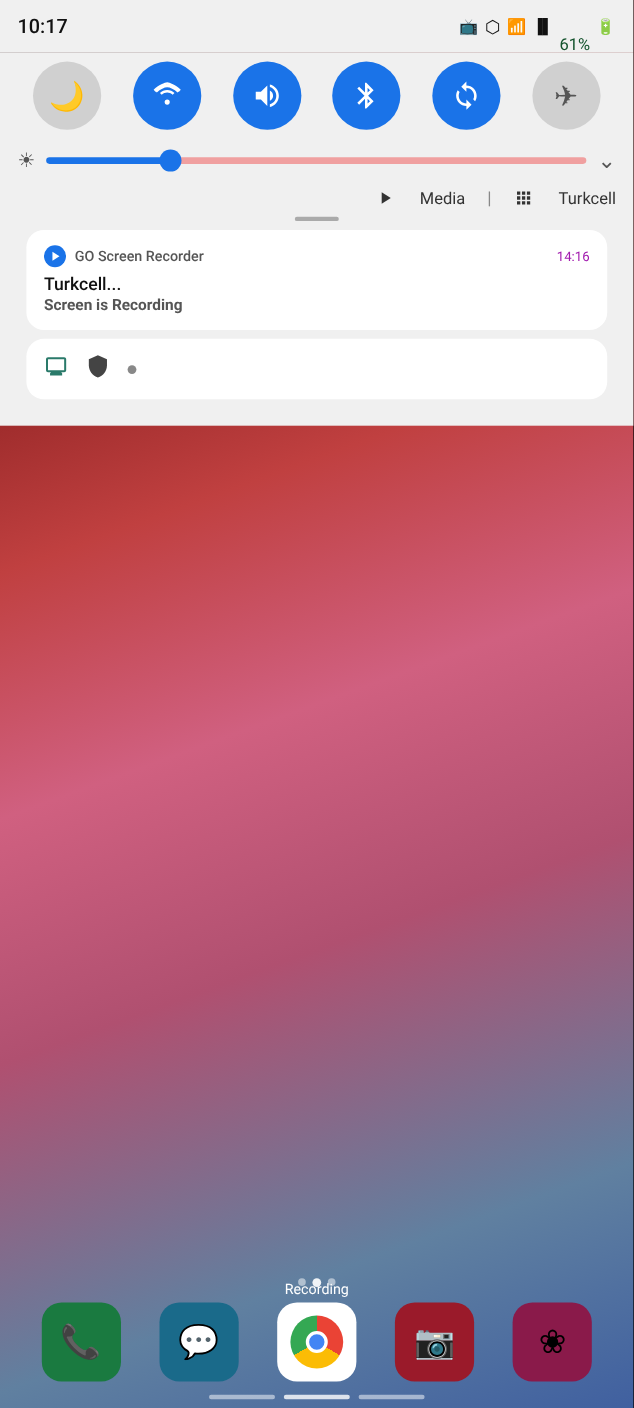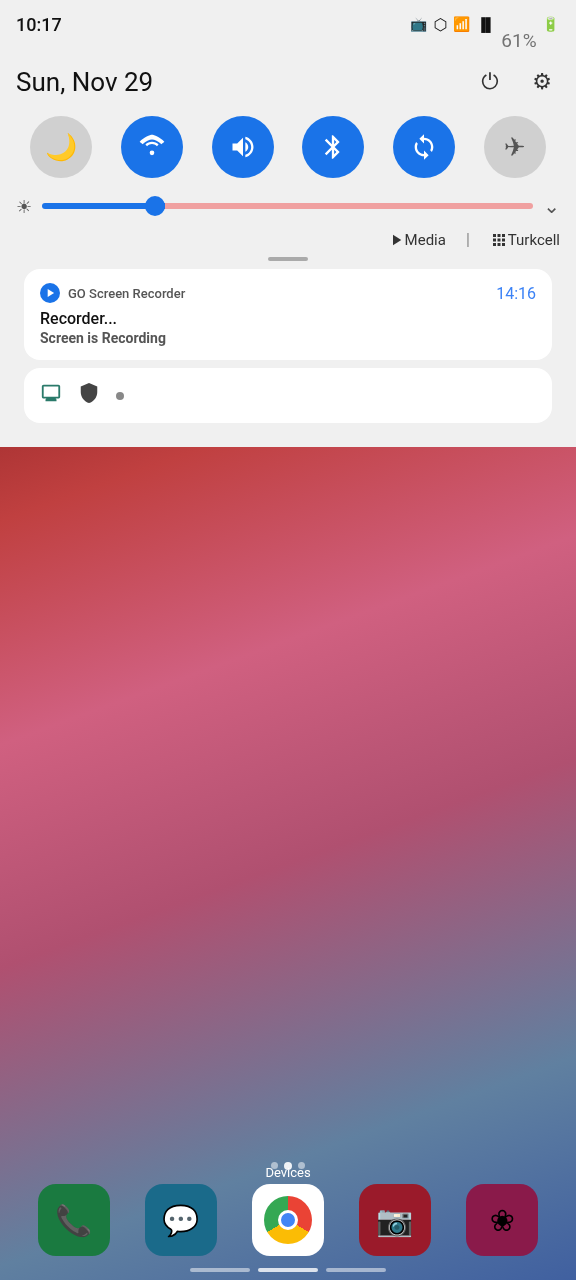--- a/index.html
+++ b/index.html
@@ -146,21 +146,21 @@
     .media-devices-row {
       display: flex;
       justify-content: flex-end;
       align-items: center;
       gap: 20px;
       margin-bottom: 8px;
     }
     .media-btn, .devices-btn {
       display: flex;
       align-items: center;
-      gap: 0;
+      gap: 23px;
       font-size: 15px;
       color: #333;
       cursor: pointer;
     }
 
     
     .handle-bar {
       width: 40px;
       height: 4px;
       background: #aaa;
@@ -188,22 +188,22 @@
       display: flex; align-items: center; justify-content: center;
       font-size: 12px;
       color: white;
     }
     .notif-app-name {
       font-size: 13px;
       color: #555;
       font-weight: 500;
     }
     .notif-time {
-      font-size: 16px;
-      color: #3b82f6;
+      font-size: 12px;
+      color: #a21caf;
       margin-left: auto;
     }
     .notif-title {
       font-size: 16px;
       font-weight: 500;
       color: #111;
       margin-bottom: 2px;
     }
     .notif-body {
       font-size: 14px;
@@ -350,52 +350,45 @@
   </div>
   <div class="dock-app dark-red">
     <span style="font-size:30px;">📷</span>
   </div>
   <div class="dock-app dark-pink">
     <span style="font-size:30px;">❀</span>
   </div>
 </div>
 
 <div class="turkcell-label">
-  <span>Devices</span>
+  <span>Recording</span>
 </div>
 
 <div class="home-indicators">
   <div class="home-dot"></div>
   <div class="home-dot center"></div>
   <div class="home-dot"></div>
 </div>
 
 <div class="notification-shade">
 
   <div class="status-bar">
     <span class="status-time">10:17</span>
     <div class="status-icons">
       <span>📺</span>
       <span style="font-size:16px;">⬡</span>
       <span>📶</span>
       <span style="font-size:13px;">▐▌</span>
-      <span style="font-size:19px;color:#737373;margin-top:32px;">61%</span>
+      <span style="font-size:15px;color:#14532d;margin-top:32px;">61%</span>
       <span>🔋</span>
     </div>
   </div>
 
   <div class="quick-settings">
 
-    <div class="date-row">
-      <span class="date-text">Sun, Nov 29</span>
-      <div class="date-controls">
-        <button class="icon-btn">⏻</button>
-        <button class="icon-btn">⚙</button>
-      </div>
-    </div>
 
     <div class="toggle-row">
       <button class="toggle-btn inactive">🌙</button>
       <button class="toggle-btn active">
         <svg width="28" height="28" viewBox="0 0 24 24" fill="white">
           <path d="M1.41 7.41C5.17 3.65 10.31 1.5 12 1.5s6.83 2.15 10.59 5.91l-1.42 1.42C17.83 5.59 13.42 3.5 12 3.5s-5.83 2.09-9.17 5.33L1.41 7.41zM12 5.5c-2.03 0-5.5 1.5-8.07 4.07L2.51 8.15C5.46 5.2 8.63 3.5 12 3.5s6.54 1.7 9.49 4.65l-1.42 1.42C17.5 7 14.03 5.5 12 5.5zm0 4c-1.28 0-3.16.69-4.24 1.76L6.34 9.84C7.81 8.37 9.81 7.5 12 7.5s4.19.87 5.66 2.34l-1.42 1.42C15.16 10.19 13.28 9.5 12 9.5zM12 15a2 2 0 100 4 2 2 0 000-4z"></path>
         </svg>
       </button>
       <button class="toggle-btn active">
         <svg width="28" height="28" viewBox="0 0 24 24" fill="white">
@@ -444,21 +437,21 @@
     <div class="notification-card">
       <div class="notif-header">
         <div class="notif-app-icon">
           <svg width="14" height="14" viewBox="0 0 24 24" fill="white">
               <path d="M8 5v14l11-7z"></path>
             </svg>
         </div>
         <span class="notif-app-name">GO Screen Recorder</span>
         <span class="notif-time">14:16</span>
       </div>
-      <div class="notif-title">Recorder...</div>
+      <div class="notif-title">Turkcell...</div>
       <div class="notif-body">Screen is Recording</div>
     </div>
 
     <div class="system-icons-row">
       <span class="sys-icon">
         <svg width="22" height="22" viewBox="0 0 24 24" fill="#2a7a6a">
           <path d="M20 3H4c-1.1 0-2 .9-2 2v11c0 1.1.9 2 2 2h3l-1 1v2h12v-2l-1-1h3c1.1 0 2-.9 2-2V5c0-1.1-.9-2-2-2zm0 13H4V5h16v11z"></path>
         </svg>
       </span>
       <span class="sys-icon-shield">

